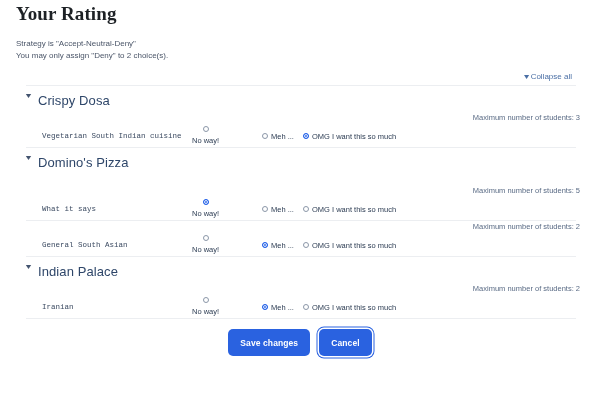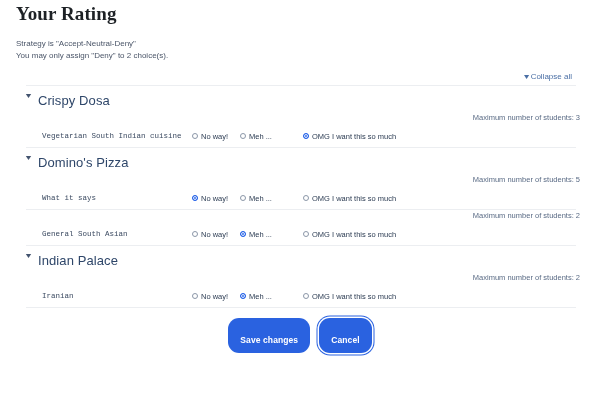--- a/index.html
+++ b/index.html
@@ -136,22 +136,22 @@
     display: flex;
     align-items: center;
   }
   .radio-item {
     display: flex;
     align-items: center;
     gap: 3px;
     cursor: pointer;
     white-space: nowrap;
   }
-  .radio-item.slot-0 { position: absolute; left: 0; }
-  .radio-item.slot-1 { position: absolute; left: 48px; }
+  .radio-item.slot-0 { position: absolute; left: 0; flex-direction: column; }
+  .radio-item.slot-1 { position: absolute; left: 70px; }
   .radio-item.slot-2 { position: absolute; left: 111px; }
 
   .radio-dot {
     width: 6px;
     height: 6px;
     border-radius: 50%;
     border: 1px solid #8b97a8;
     background: #ffffff;
     box-sizing: border-box;
     flex: 0 0 auto;
@@ -182,22 +182,22 @@
     padding-top: 10px;
   }
   .btn {
     font-family: "Liberation Sans", sans-serif;
     font-size: 8.5px;
     font-weight: bold;
     line-height: 1;
     color: #ffffff;
     background: #2a62e0;
     border: none;
-    border-radius: 11px;
-    padding: 18px 12px 8px;
+    border-radius: 5px;
+    padding: 10px 12px 8px;
     cursor: pointer;
     letter-spacing: 0.1px;
     white-space: nowrap;
   }
   .btn.focused {
     box-shadow: 0 0 0 1.5px #ffffff, 0 0 0 2.5px #2a62e0;
   }
 </style>
 </head>
 <body>
@@ -242,21 +242,21 @@
             </label>
           </div>
         </div>
       </div>
       <div class="section">
         <div class="rule"></div>
         <div class="section-head">
           <span class="section-caret">▼</span>
           <span class="section-title">Domino's Pizza</span>
         </div>
-        <div style="position: relative; height: 13px;">
+        <div style="position: relative; height: 13px; margin-top: 11px;">
           <span class="max-students">Maximum number of students: 5</span>
         </div>
         <div class="option-row">
           <span class="option-label">What it says</span>
           <div class="radio-group">
             <label class="radio-item slot-0">
               <span class="radio-dot checked"></span>
               <span class="radio-text">No way!</span>
             </label>
             <label class="radio-item slot-1">

